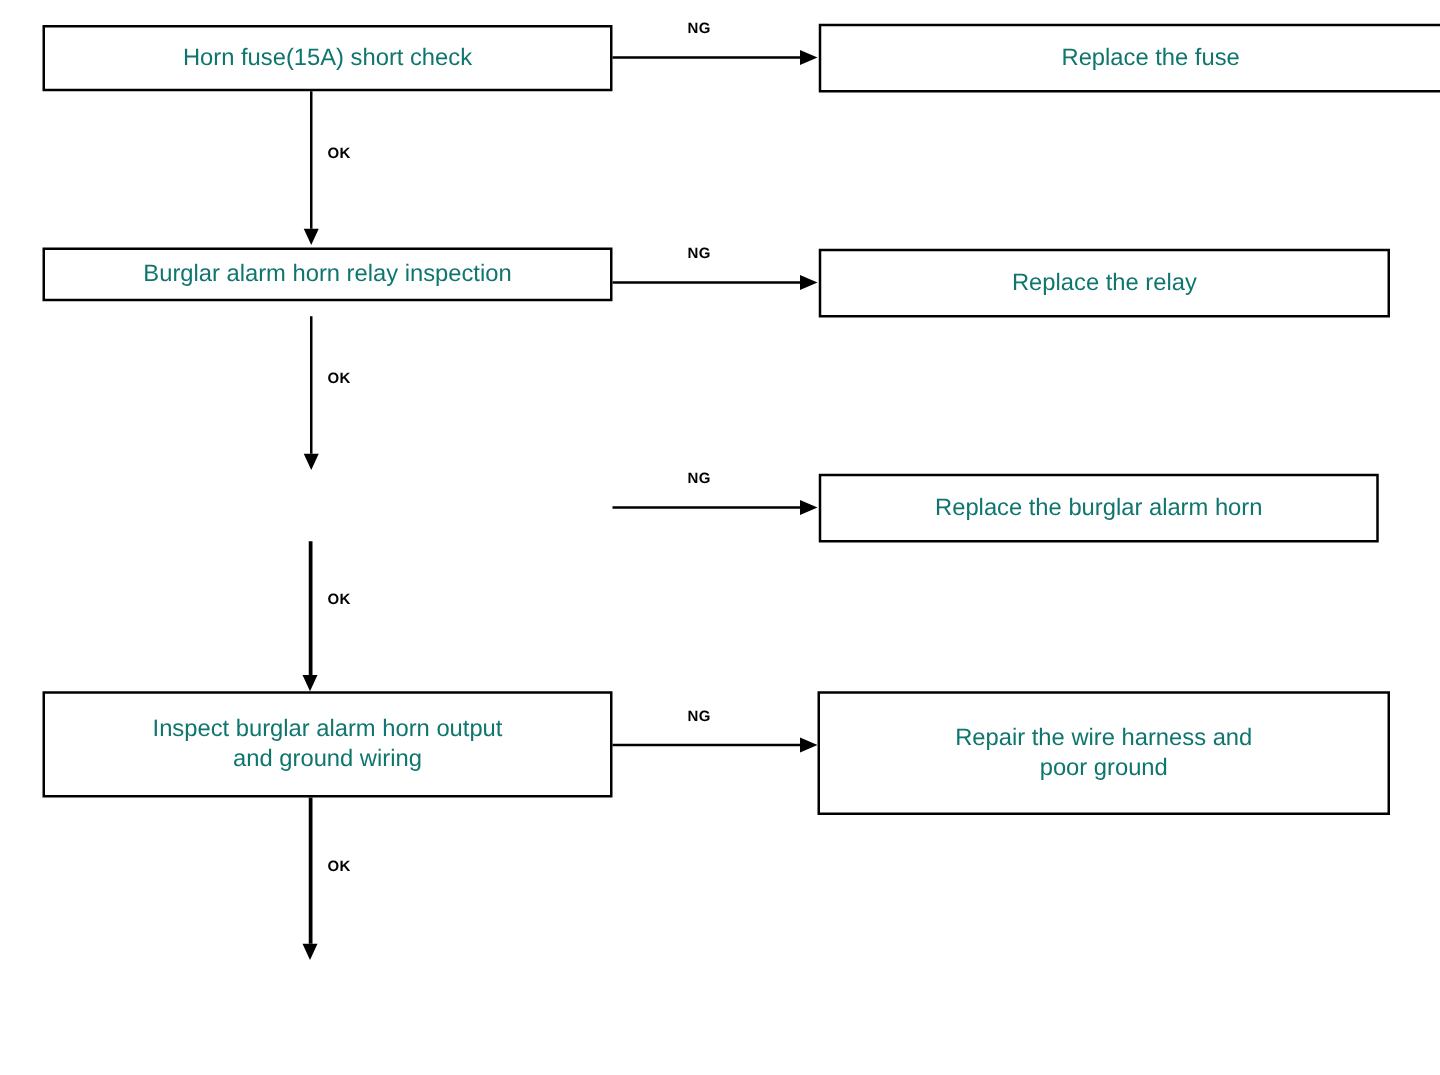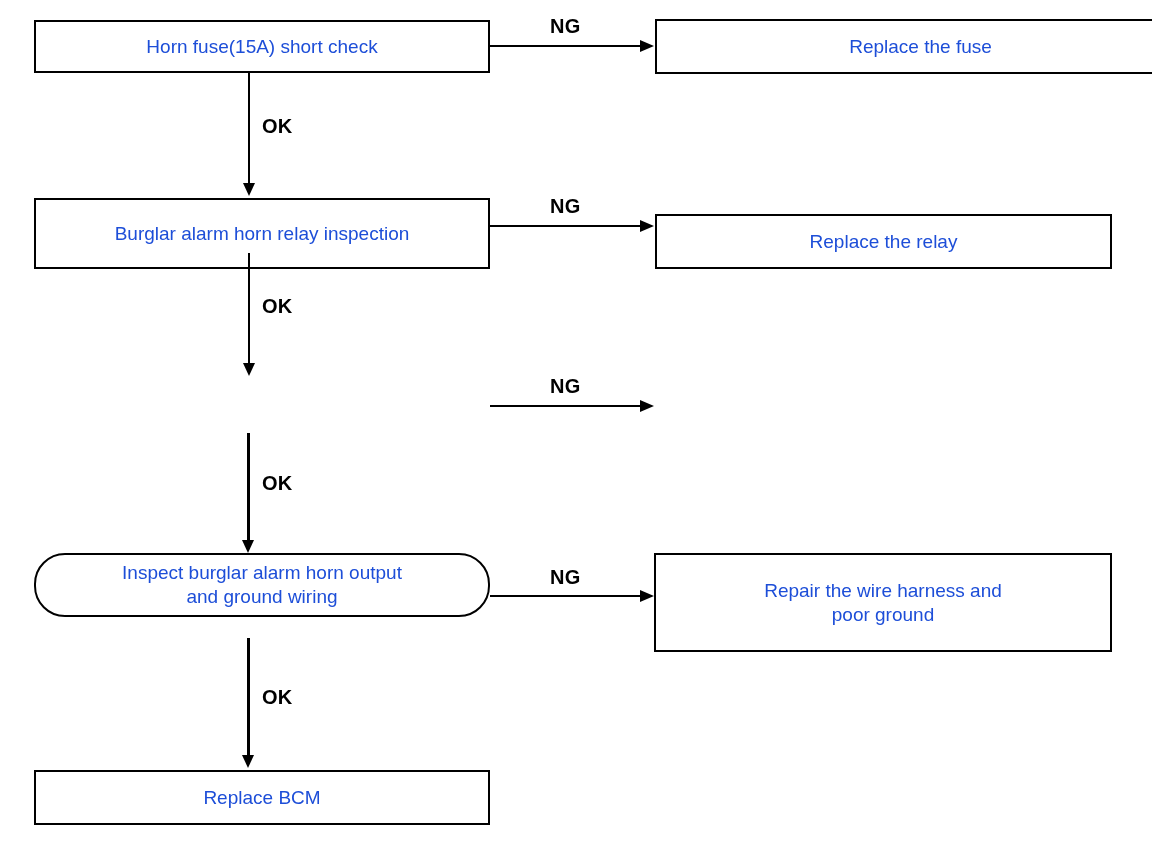--- a/index.html
+++ b/index.html
@@ -22,30 +22,30 @@
     position: absolute;
     box-sizing: border-box;
     border: 2px solid #000000;
     background: #ffffff;
     display: flex;
     align-items: center;
     justify-content: center;
     text-align: center;
     line-height: 1.25;
     font-size: 19px;
-    color: #1d4ed8;
+    color: #0f766e;
     padding: 2px 6px;
   }
   .node .node-text {
     display: block;
     white-space: pre-line;
   }
   .edge-label {
     position: absolute;
-    font-size: 20px;
+    font-size: 12px;
     font-weight: bold;
     color: #000000;
     letter-spacing: 0.3px;
     white-space: nowrap;
   }
   
   .vline {
     position: absolute;
     width: 2px;
     background: #000000;
@@ -86,61 +86,61 @@
   <div class="edge-label" style="left:550px; top:15px;">NG</div>
 
   <div class="node" style="left:655px; top:19px; width:531px; height:55px;">
     <span class="node-text">Replace the fuse</span>
   </div>
 
   <div class="vline" style="left:248px; top:73px; height:110px;"></div>
   <div class="arrow-down" style="left:243px; top:183px;"></div>
   <div class="edge-label" style="left:262px; top:115px;">OK</div>
 
-  <div class="node" style="left:34px; top:198px; width:456px; height:71px;">
+  <div class="node" style="left:34px; top:198px; width:456px; height:43px;">
     <span class="node-text">Burglar alarm horn relay inspection</span>
   </div>
 
   <div class="hline" style="left:490px; top:225px; width:150px;"></div>
   <div class="arrow-right" style="left:640px; top:220px;"></div>
   <div class="edge-label" style="left:550px; top:195px;">NG</div>
 
-  <div class="node" style="left:655px; top:199px; width:457px; height:55px;margin-top:15px;">
+  <div class="node" style="left:655px; top:199px; width:457px; height:55px;">
     <span class="node-text">Replace the relay</span>
   </div>
 
   <div class="vline" style="left:248px; top:253px; height:110px;"></div>
   <div class="arrow-down" style="left:243px; top:363px;"></div>
   <div class="edge-label" style="left:262px; top:295px;">OK</div>
 
 
   <div class="hline" style="left:490px; top:405px; width:150px;"></div>
   <div class="arrow-right" style="left:640px; top:400px;"></div>
   <div class="edge-label" style="left:550px; top:375px;">NG</div>
 
+  <div class="node" style="left:655px; top:379px; width:448px; height:55px;">
+    <span class="node-text">Replace the burglar alarm horn</span>
+  </div>
 
   <div class="vline" style="left:247px; top:433px; height:107px; width:3px;"></div>
   <div class="arrow-down" style="left:242px; top:540px;"></div>
   <div class="edge-label" style="left:262px; top:472px;">OK</div>
 
-  <div class="node" style="left:34px; top:553px; width:456px; height:64px;border-radius:31px;">
+  <div class="node" style="left:34px; top:553px; width:456px; height:85px;">
     <span class="node-text">Inspect burglar alarm horn output
 and ground wiring</span>
   </div>
 
   <div class="hline" style="left:490px; top:595px; width:150px;"></div>
   <div class="arrow-right" style="left:640px; top:590px;"></div>
   <div class="edge-label" style="left:550px; top:566px;">NG</div>
 
   <div class="node" style="left:654px; top:553px; width:458px; height:99px;">
     <span class="node-text">Repair the wire harness and
 poor ground</span>
   </div>
 
   <div class="vline" style="left:247px; top:638px; height:117px; width:3px;"></div>
   <div class="arrow-down" style="left:242px; top:755px;"></div>
   <div class="edge-label" style="left:262px; top:686px;">OK</div>
 
-  <div class="node" style="left:34px; top:770px; width:456px; height:55px;">
-    <span class="node-text">Replace BCM</span>
-  </div>
 
 </div>
 
 </body></html>

